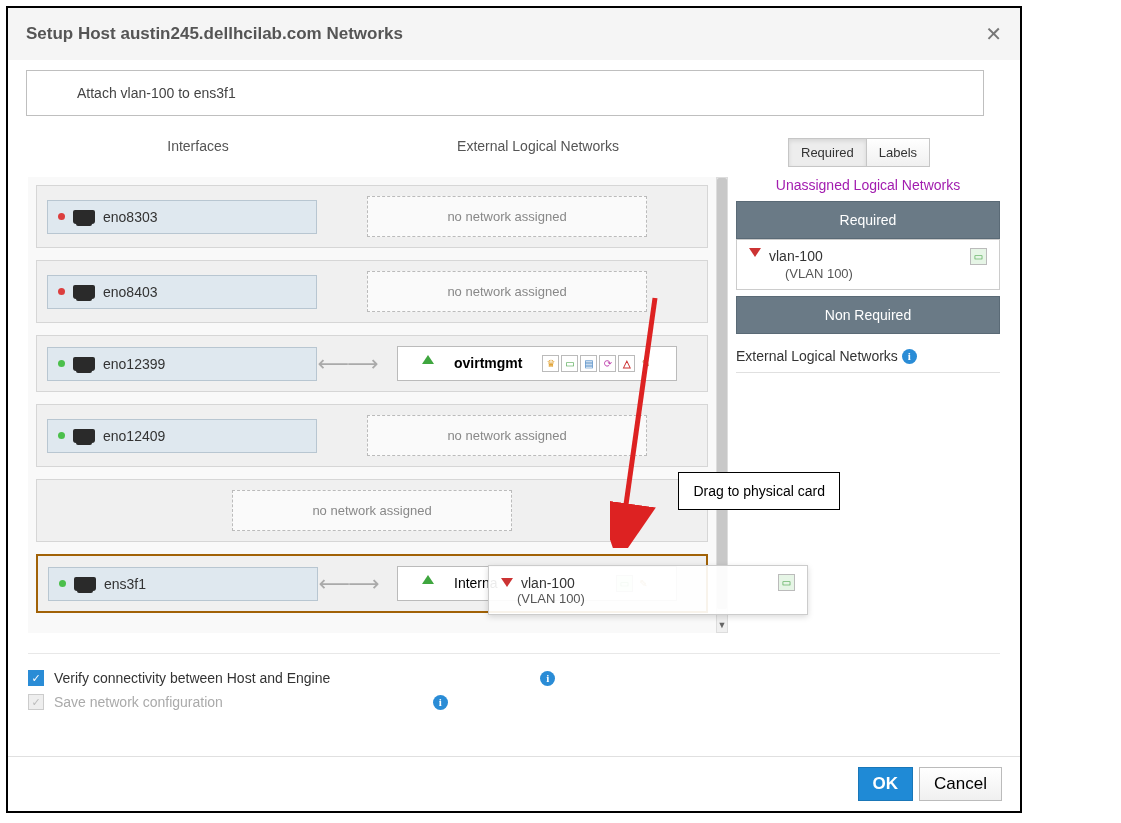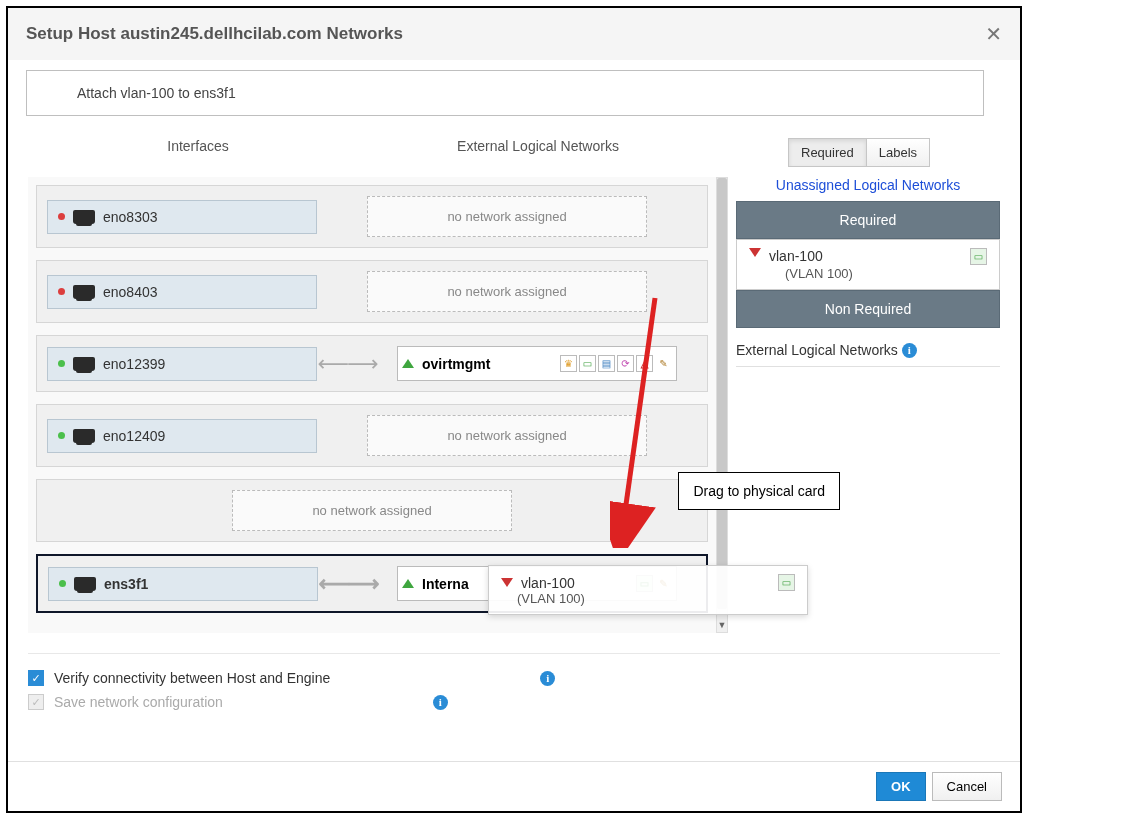--- a/index.html
+++ b/index.html
@@ -104,22 +104,21 @@
     .scrollbar-arrow-down { bottom: 0; }
     .iface-row {
       display: flex;
       align-items: center;
       border: 1px solid #d6d6d6;
       background: #f0f0f0;
       margin-bottom: 12px;
       padding: 10px;
     }
     .iface-row.active-drop {
-      border: 2px solid #0f172a;
-      font-weight: bold;
+      border: 2px solid #a16207;
     }
     .iface-card {
       width: 270px;
       background: #dfe8ef;
       border: 1px solid #b8c6d1;
       padding: 8px 10px;
       display: flex;
       align-items: center;
       gap: 8px;
     }
@@ -156,24 +155,23 @@
       padding: 12px;
       text-align: center;
       color: #888;
       font-size: 13px;
       background: #fafafa;
     }
     .network-chip {
       width: 280px;
       border: 1px solid #bbb;
       background: #fff;
-      padding: 8px 4px;
-      display: flex;
-      align-items: center;
-      gap: 8px;
+      padding: 8px 24px;
+      display: flex;
+      gap: 20px;
       font-size: 14px;
     }
     .tri-up-green {
       width: 0; height: 0; border-left: 6px solid transparent;
       border-right: 6px solid transparent; border-bottom: 9px solid #3fa63f;
       display: inline-block;
     }
     .tri-down-red {
       width: 0; height: 0; border-left: 6px solid transparent;
       border-right: 6px solid transparent; border-top: 9px solid #cc3333;
@@ -192,21 +190,21 @@
     .mi.warn { color: #cc3333; font-weight: bold;}
     .mi.edit { border: none; color: #b08030;}
     .mi.vm { color: #3b9e3b; background: #e6f5e6;}
     .right-panel {
       flex: 1;
       padding-left: 8px;
     }
     .unassigned-title {
       text-align: center;
       font-size: 14px;
-      color: #1d4ed8;
+      color: #a21caf;
       margin-bottom: 8px;
     }
     .section-bar {
       background: #6a7a86;
       color: #fff;
       text-align: center;
       padding: 10px;
       font-size: 14px;
       border: 1px solid #5a6a76;
     }
@@ -294,21 +292,21 @@
       border-top: 1px solid #e0e0e0;
       padding: 10px 18px;
       display: flex;
       justify-content: flex-end;
       gap: 6px;
       background: #fff;
     }
     .btn {
       border: 1px solid #bbb;
       padding: 6px 14px;
-      font-size: 13px;
+      font-size: 17px;
       cursor: pointer;
       background: linear-gradient(#fff,#f0f0f0);
     }
     .btn.primary {
       background: #1f8ad6;
       border-color: #1a77b8;
       color: #fff;
       font-weight: 600;
     }
   </style>
@@ -429,21 +427,21 @@
       <div class="unassigned-title">Unassigned Logical Networks</div>
       <div class="section-bar">Required</div>
       <div class="unassigned-network">
         <span class="tri-down-red"></span>
         <div class="un-body">
           <span class="un-name">vlan-100</span>
           <span class="un-sub">(VLAN 100)</span>
         </div>
         <span class="mi vm un-icon">▭</span>
       </div>
-      <div class="section-bar" style="">Non Required</div>
+      <div class="section-bar" style="margin-top:6px">Non Required</div>
       <div class="external-title">
         <span>External Logical Networks</span>
         <span class="info-i">i</span>
       </div>
       <div class="external-sep"></div>
     </div>
 
   </div>
 
   <svg class="arrow-svg" viewBox="0 0 60 260">

